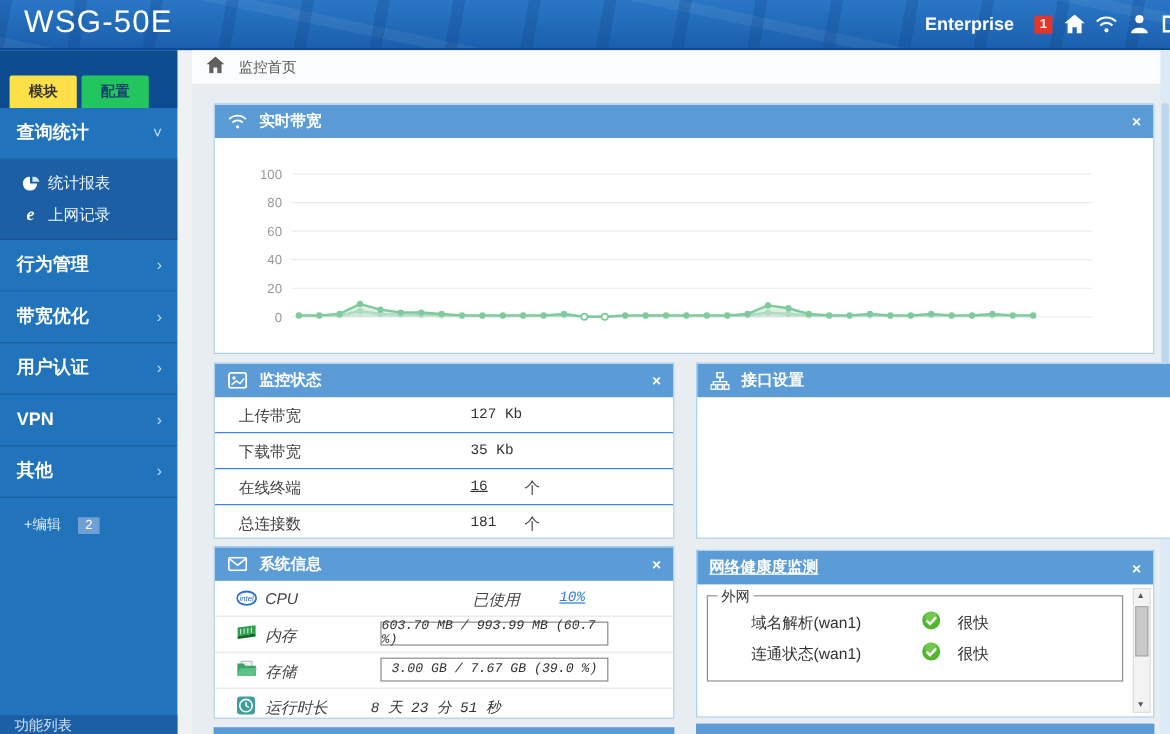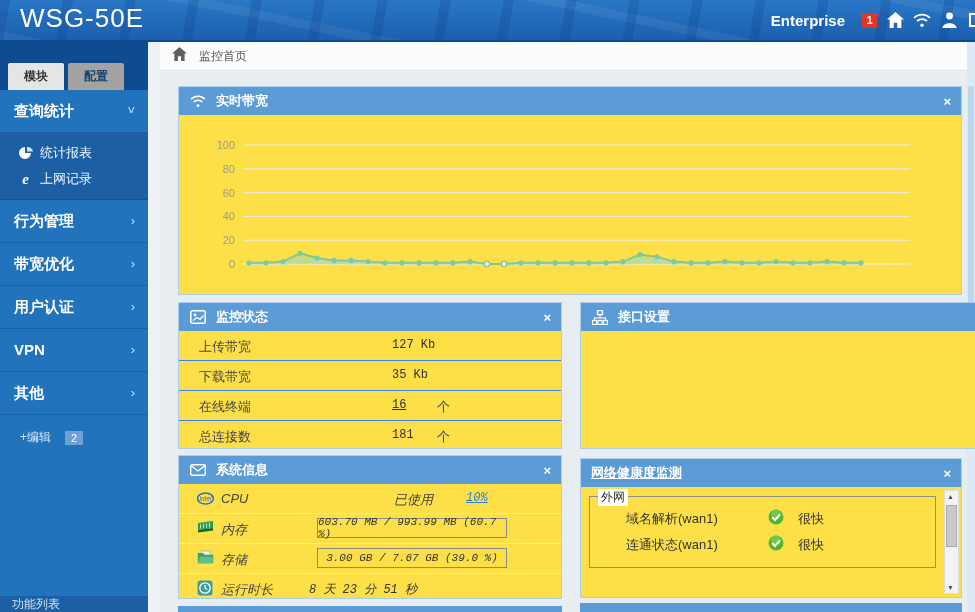--- a/index.html
+++ b/index.html
@@ -19,22 +19,22 @@
   .badge-red{width:15px;height:15px;background:#e5352b;color:#fff;font-size:11px;line-height:15px;
              text-align:center;font-weight:bold;}
   .hicon{width:18px;height:18px;display:inline-flex;align-items:center;justify-content:center;cursor:pointer;}
   .hicon svg{display:block;}
   .hicon.clip{margin-right:-10px;}
   
   .sb{position:absolute;left:0;top:42px;width:148px;height:570px;background:#2173bb;}
   .sb-top{position:relative;height:48px;background:#0e4c92;}
   .tab{position:absolute;bottom:0;height:27px;width:56px;font-size:12px;font-weight:bold;
        display:flex;align-items:center;justify-content:center;border-radius:2px 2px 0 0;cursor:pointer;}
-  .tab.active{left:8px;background:#e5e5e5;color:#333;}
-  .tab.inactive{left:68px;background:#a3a3a3;color:#17416f;}
+  .tab.active{left:8px;background:#fde047;color:#333;}
+  .tab.inactive{left:68px;background:#22c55e;color:#17416f;}
   .mi{position:relative;height:42px;line-height:42px;padding:0 14px;color:#fff;font-size:15px;font-weight:bold;
       border-bottom:1px solid rgba(8,52,100,.28);cursor:pointer;}
   .mi .chev{position:absolute;right:13px;top:0;font-size:13px;font-weight:normal;color:#bfe0fa;}
   .sub{background:#1d5fa5;padding:7px 0;border-bottom:1px solid rgba(8,52,100,.28);}
   .sub-item{height:26px;line-height:26px;padding-left:18px;color:#eef6ff;font-size:13px;cursor:pointer;
             display:flex;align-items:center;gap:7px;}
   .sub-item .sico{width:15px;height:15px;display:inline-flex;align-items:center;justify-content:center;}
   .e-glyph{font-family:"Liberation Serif","DejaVu Serif",serif;font-style:italic;font-weight:bold;font-size:15px;color:#fff;line-height:15px;}
   .sb-edit{margin-top:14px;padding-left:20px;font-size:12px;color:#dcebf8;display:flex;align-items:center;gap:14px;cursor:pointer;}
   .badge-blue{min-width:14px;height:14px;background:#6f9fd4;color:#fff;font-size:11px;line-height:14px;text-align:center;padding:0 2px;}
@@ -45,21 +45,21 @@
   .handle:after{content:"";position:absolute;left:2px;top:21px;border:4px solid transparent;border-right-color:#fff;border-left:none;}
   
   .main-bg{position:absolute;left:148px;top:42px;width:827px;height:570px;background:#eef2f5;}
   .crumb{position:absolute;left:160px;top:42px;width:815px;height:29px;background:#fbfcfd;
          border-bottom:1px solid #e2e6e9;display:flex;align-items:center;gap:12px;padding-left:12px;box-sizing:border-box;}
   .crumb-txt{font-size:12px;color:#555;}
   .content-bg{position:absolute;left:160px;top:72px;width:815px;height:540px;background:#e8edf2;}
   .vscroll{position:absolute;right:0;top:42px;width:8px;height:570px;background:#dce9f6;}
   .vscroll .thumb{position:absolute;left:1px;top:44px;width:6px;height:230px;background:#bcd6ec;border-radius:3px;}
   
-  .panel{position:absolute;background:#fde047;border:1px solid #a9cfec;box-sizing:border-box;overflow:hidden;}
+  .panel{position:absolute;background:#ffffff;border:1px solid #a9cfec;box-sizing:border-box;overflow:hidden;}
   .ph{height:28px;background:#5b9cd6;color:#fff;display:flex;align-items:center;padding:0 10px;font-size:13px;font-weight:bold;gap:10px;}
   .ph .close{margin-left:auto;font-size:13px;cursor:pointer;font-weight:bold;color:#fff;}
   .ph .picon{width:17px;height:17px;display:inline-flex;align-items:center;justify-content:center;}
   .ph .title-link{text-decoration:underline;cursor:pointer;}
   .prow{position:relative;height:29px;border-bottom:1px solid #3b82f6;font-size:13px;color:#444;}
   .prow .lab{position:absolute;left:20px;top:7px;}
   .prow .val{position:absolute;left:213px;top:7px;color:#333;font-size:12px;}
   .prow .unit{position:absolute;left:258px;top:7px;}
   .lnk{color:#2f7fd0;text-decoration:underline;cursor:pointer;}
   .srow{position:relative;height:29px;border-bottom:1px solid #e6e6e6;font-size:13px;color:#444;font-style:italic;}

